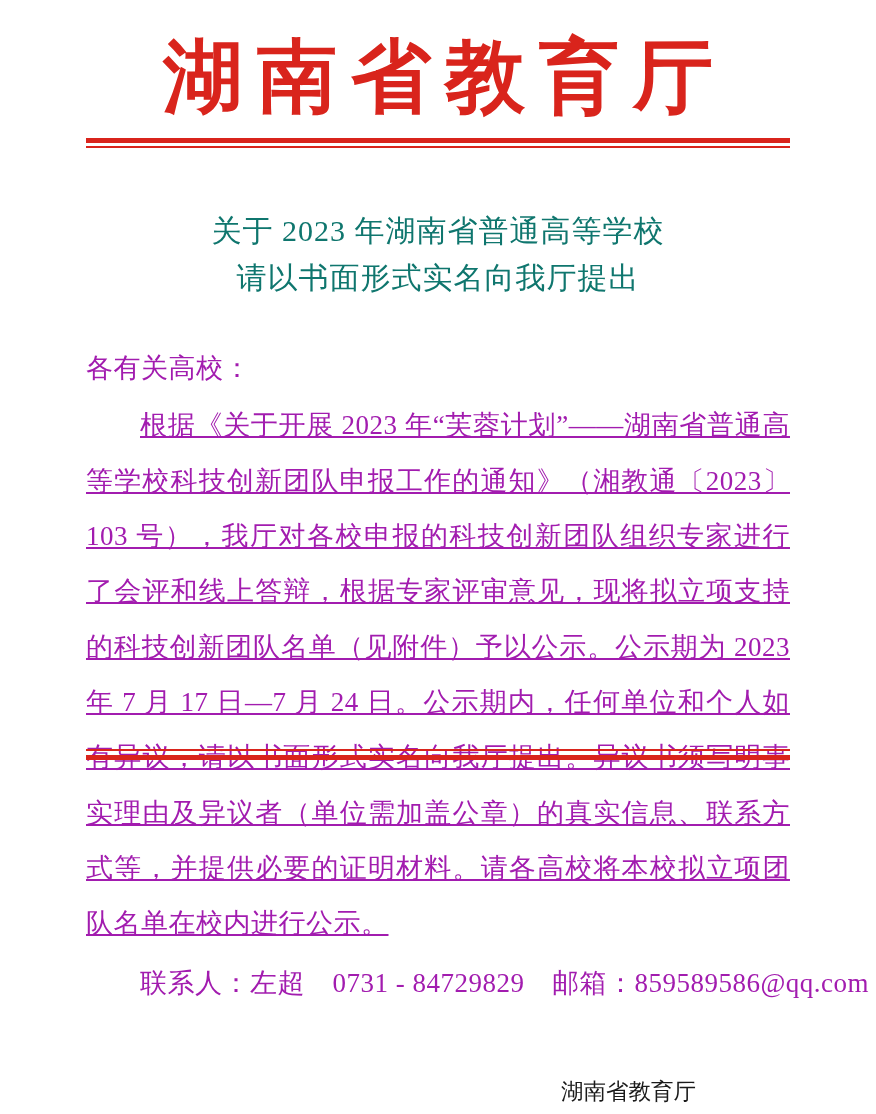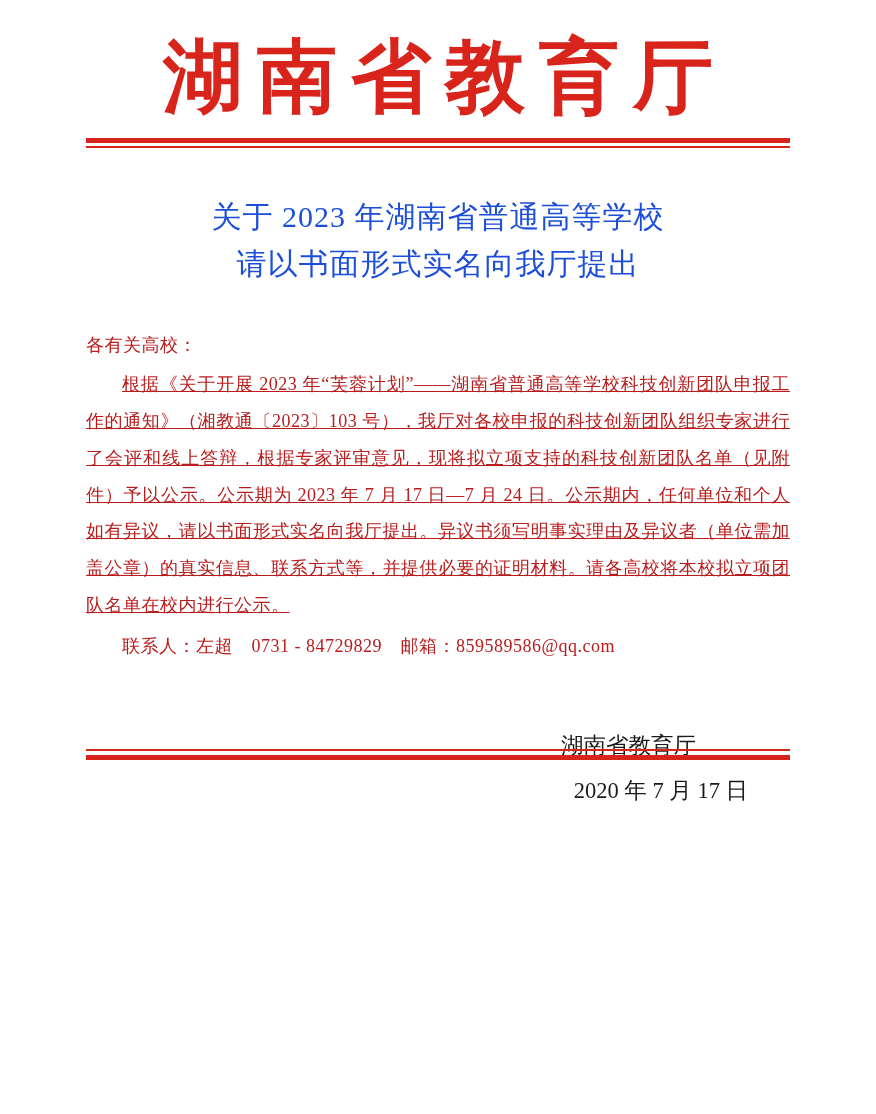--- a/index.html
+++ b/index.html
@@ -50,38 +50,38 @@
   .rule-gap {
     height: 3px;
   }
   .rule-thin {
     height: 2px;
     background: #d9241c;
   }
 
   
   .doc-title {
-    margin-top: 46px;
+    margin-top: 60px;
     text-align: center;
     font-size: 30px;
     line-height: 1.55;
     letter-spacing: 1px;
-    color: #1d4ed8;
+    color: #0f766e;
   }
   .doc-title .line {
     display: block;
     white-space: nowrap;
   }
 
   
   .body-block {
     margin-top: 40px;
-    font-size: 18px;
+    font-size: 27px;
     line-height: 2.05;
-    color: #b91c1c;
+    color: #a21caf;
     letter-spacing: 0.5px;
   }
   .salutation {
     margin: 0 0 2px 0;
   }
   .para {
     margin: 0;
     text-indent: 2em;
     text-align: justify;
     text-justify: inter-ideograph;

